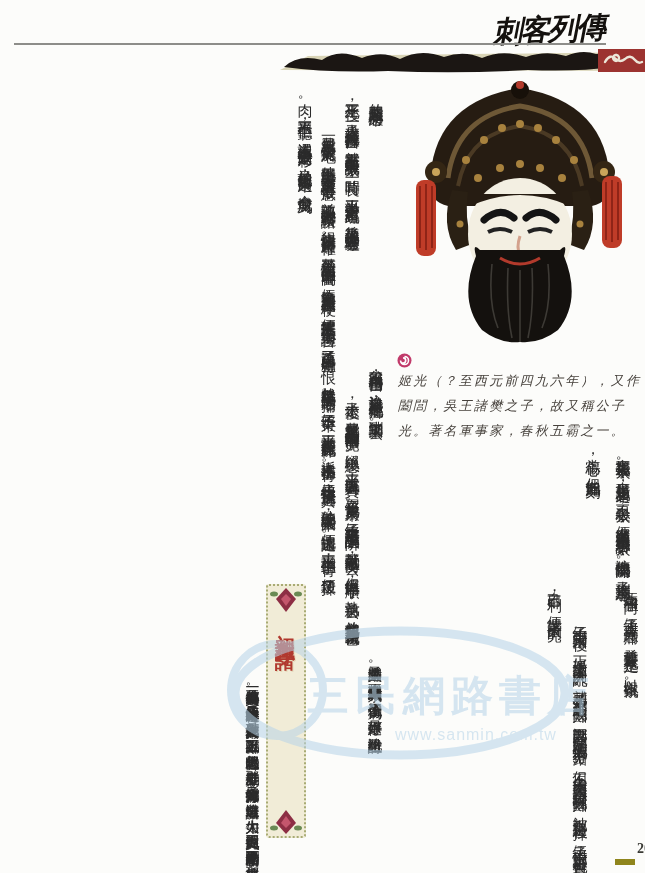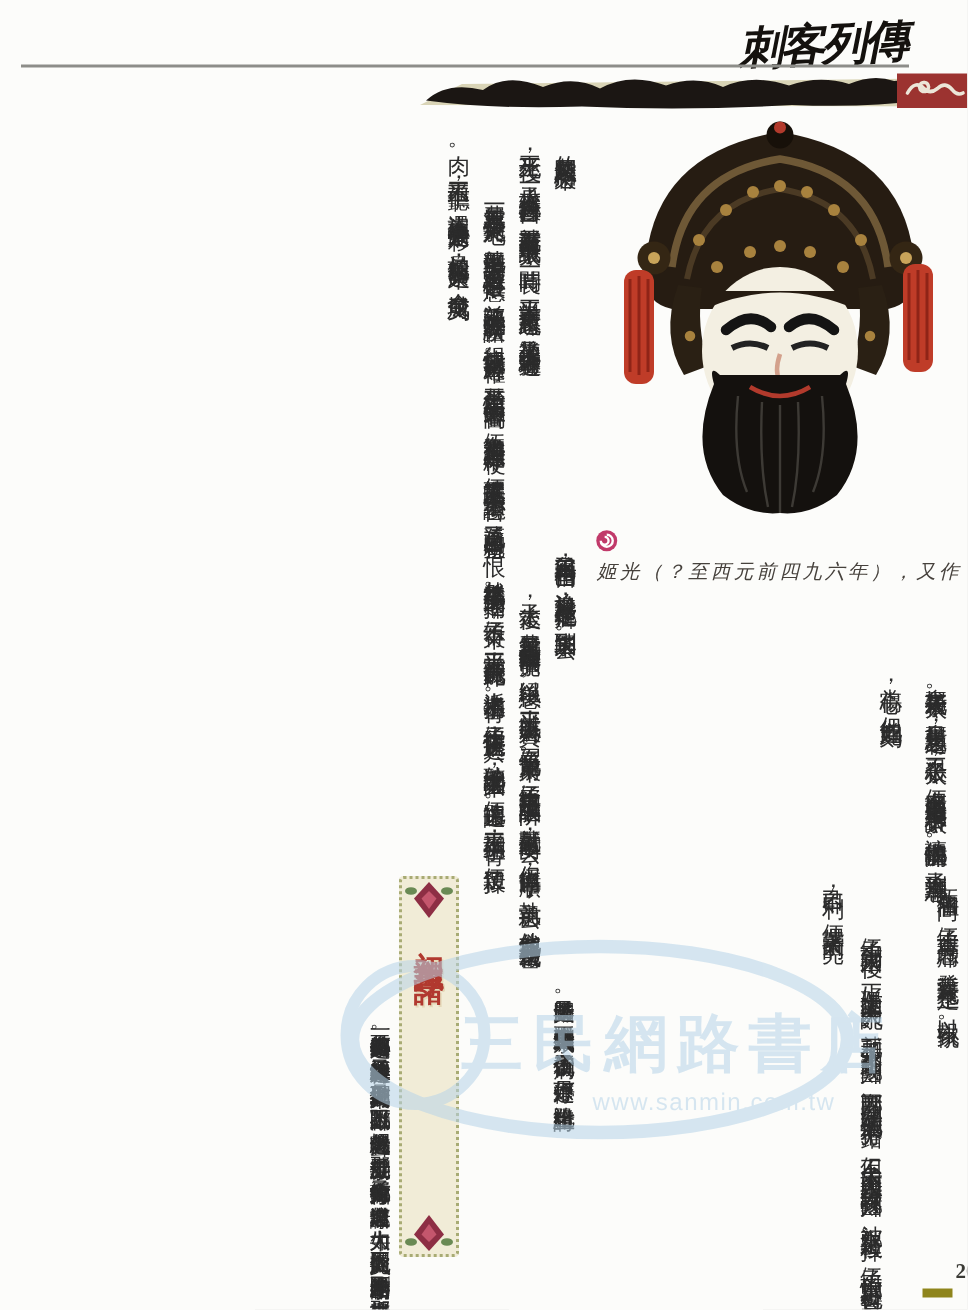--- a/index.html
+++ b/index.html
@@ -131,20 +131,22 @@
     <path d="M104,184 Q124,196 144,184" stroke="#b23a2c" stroke-width="3" fill="none"></path>
   </svg>
 
   <div id="caption-title-row">
     <svg width="15" height="15" viewBox="0 0 15 15">
       <circle cx="7.5" cy="7.5" r="7" fill="#c13a6a"></circle>
       <path d="M7.5,3.5 a4,4 0 1 1 -4,4 a2.6,2.6 0 1 0 2.6,-2.6" fill="none" stroke="#fff" stroke-width="1.6"></path>
     </svg>
   </div>
   <div class="caption-line" style="top:372px">姬光（？至西元前四九六年），又作</div>
+  <div class="caption-line" style="top:397px">闔閭，吳王諸樊之子，故又稱公子</div>
+  <div class="caption-line" style="top:422px">光。著名軍事家，春秋五霸之一。</div>
 
   <div id="story-1" class="vtext">的費無忌又擔心將來
 平王死後，太子一旦繼位就會殺掉自己，就在平王面前百般詆毀太子。時間一長，平王對太子愈來愈疏遠，後來又把太子派去駐守邊疆。
 　　費無忌一心要置太子於死地，他對平王說太子因秦女之事一直心懷恨意，並誣陷太子對外聯絡諸侯，很快就要打回來奪權。楚平王急忙召回太傅伍奢審問，伍奢知道是費無忌從中作梗，便提醒平王不要聽信小人讒言，疏遠了自己的親生骨肉。平王不但不聽，還認為伍奢與太子是同夥，於是把伍奢囚禁起來，命令城父司馬</div>
   <div id="story-2" class="vtext">奮揚去殺死太子。奮揚是忠義之將，不忍殺太子，便在出發前派人將這個消息告訴了太子，讓他盡快離開。太子接到消息非常傷心，但他知道此刻</div>
   <div id="story-3" class="vtext">父親已不再相信自己，迫於無奈只好遠走他鄉，逃到宋國去了。
 　　太子走後，費無忌又勸平王殺掉伍奢的兩個兒子，以絕後患。平王就以伍奢為人質，召伍子胥兄弟前來。伍子胥知道這是平王設的陷阱，就勸哥哥伍尚不要去，但伍尚仁厚孝順，執意前去，他交代弟弟要為父親報仇雪恨，然後就接受了平王的逮捕。伍子胥不來，平王當然不肯就此罷休，派人追捕伍子胥。伍子胥很快擺脫了追兵，他聽說太子在宋國，便跑去追隨。平王抓不到伍子胥，便殺掉了</div>
   <div id="story-4" class="vtext">伍奢和伍尚。伍子胥萬分悲痛，發誓要殺死楚王，以報家仇。
 
 　　伍子胥到宋國後，正好遇上宋國內大亂，就和太子一起逃到了鄭國。鄭國君臣一開始待他們十分不錯，但不久太子因與晉國合謀攻打鄭國，被鄭定公殺掉。伍子胥怕鄭定公也會對自己不利，便帶著太子的兒</div>

